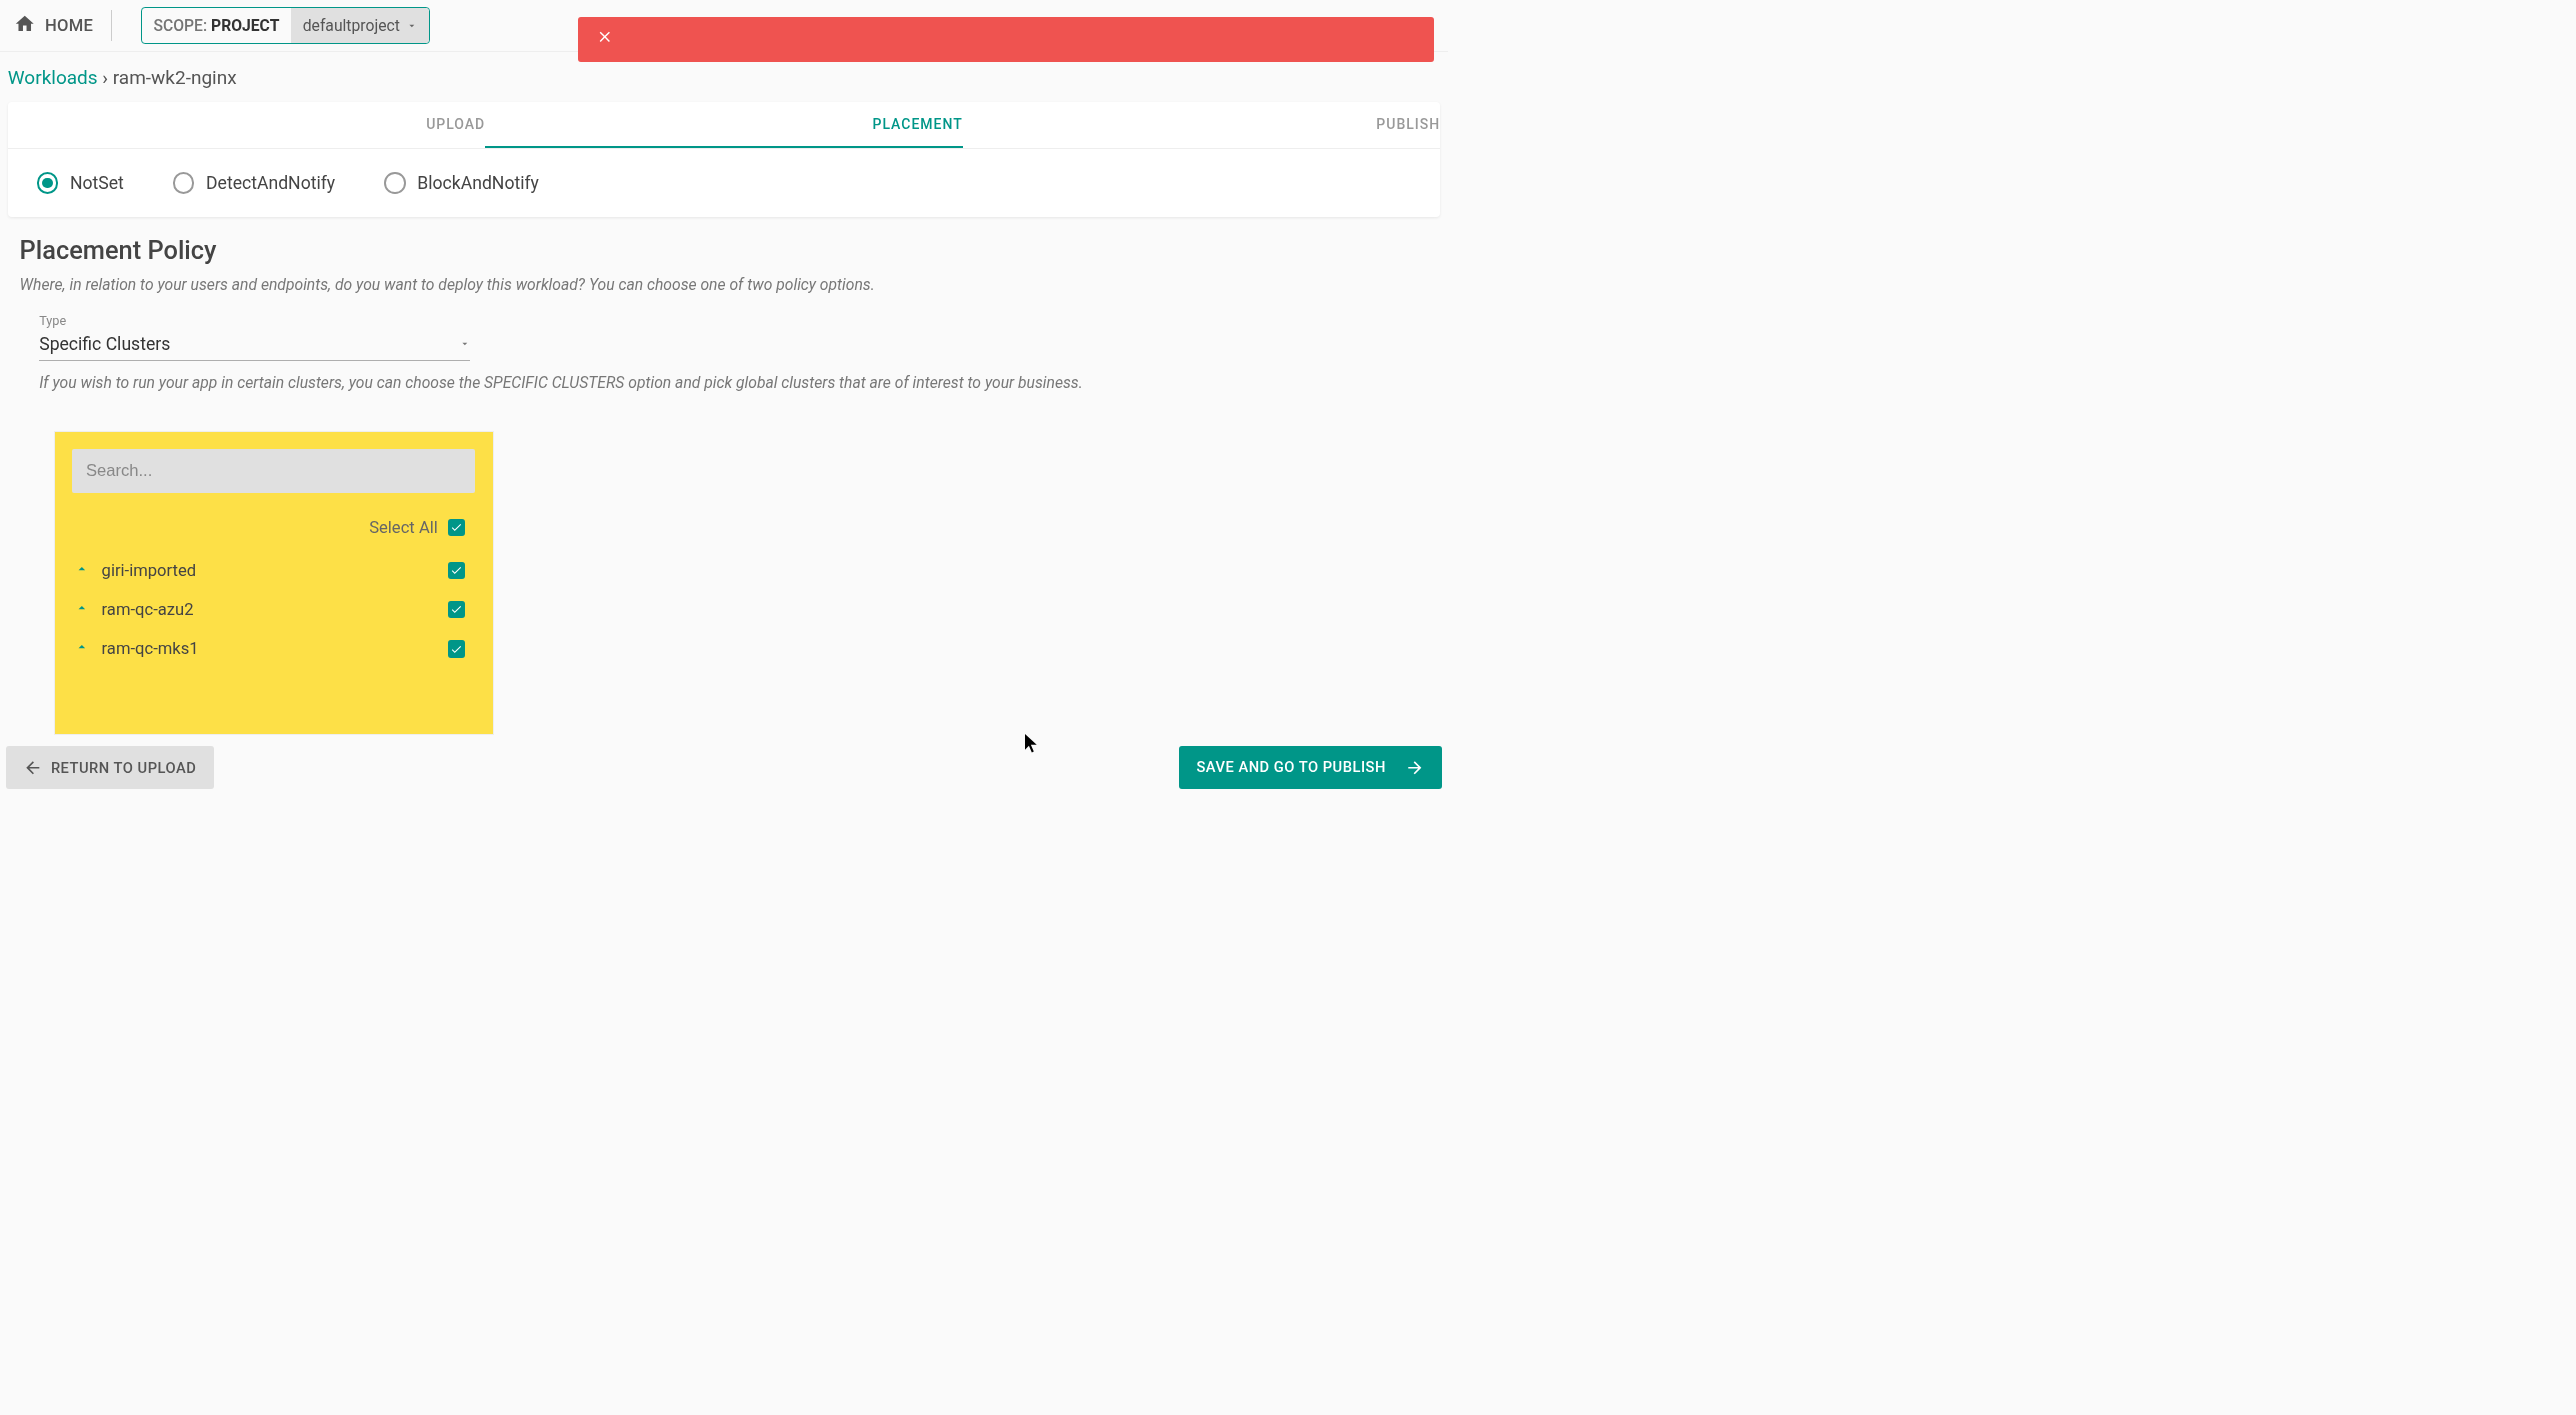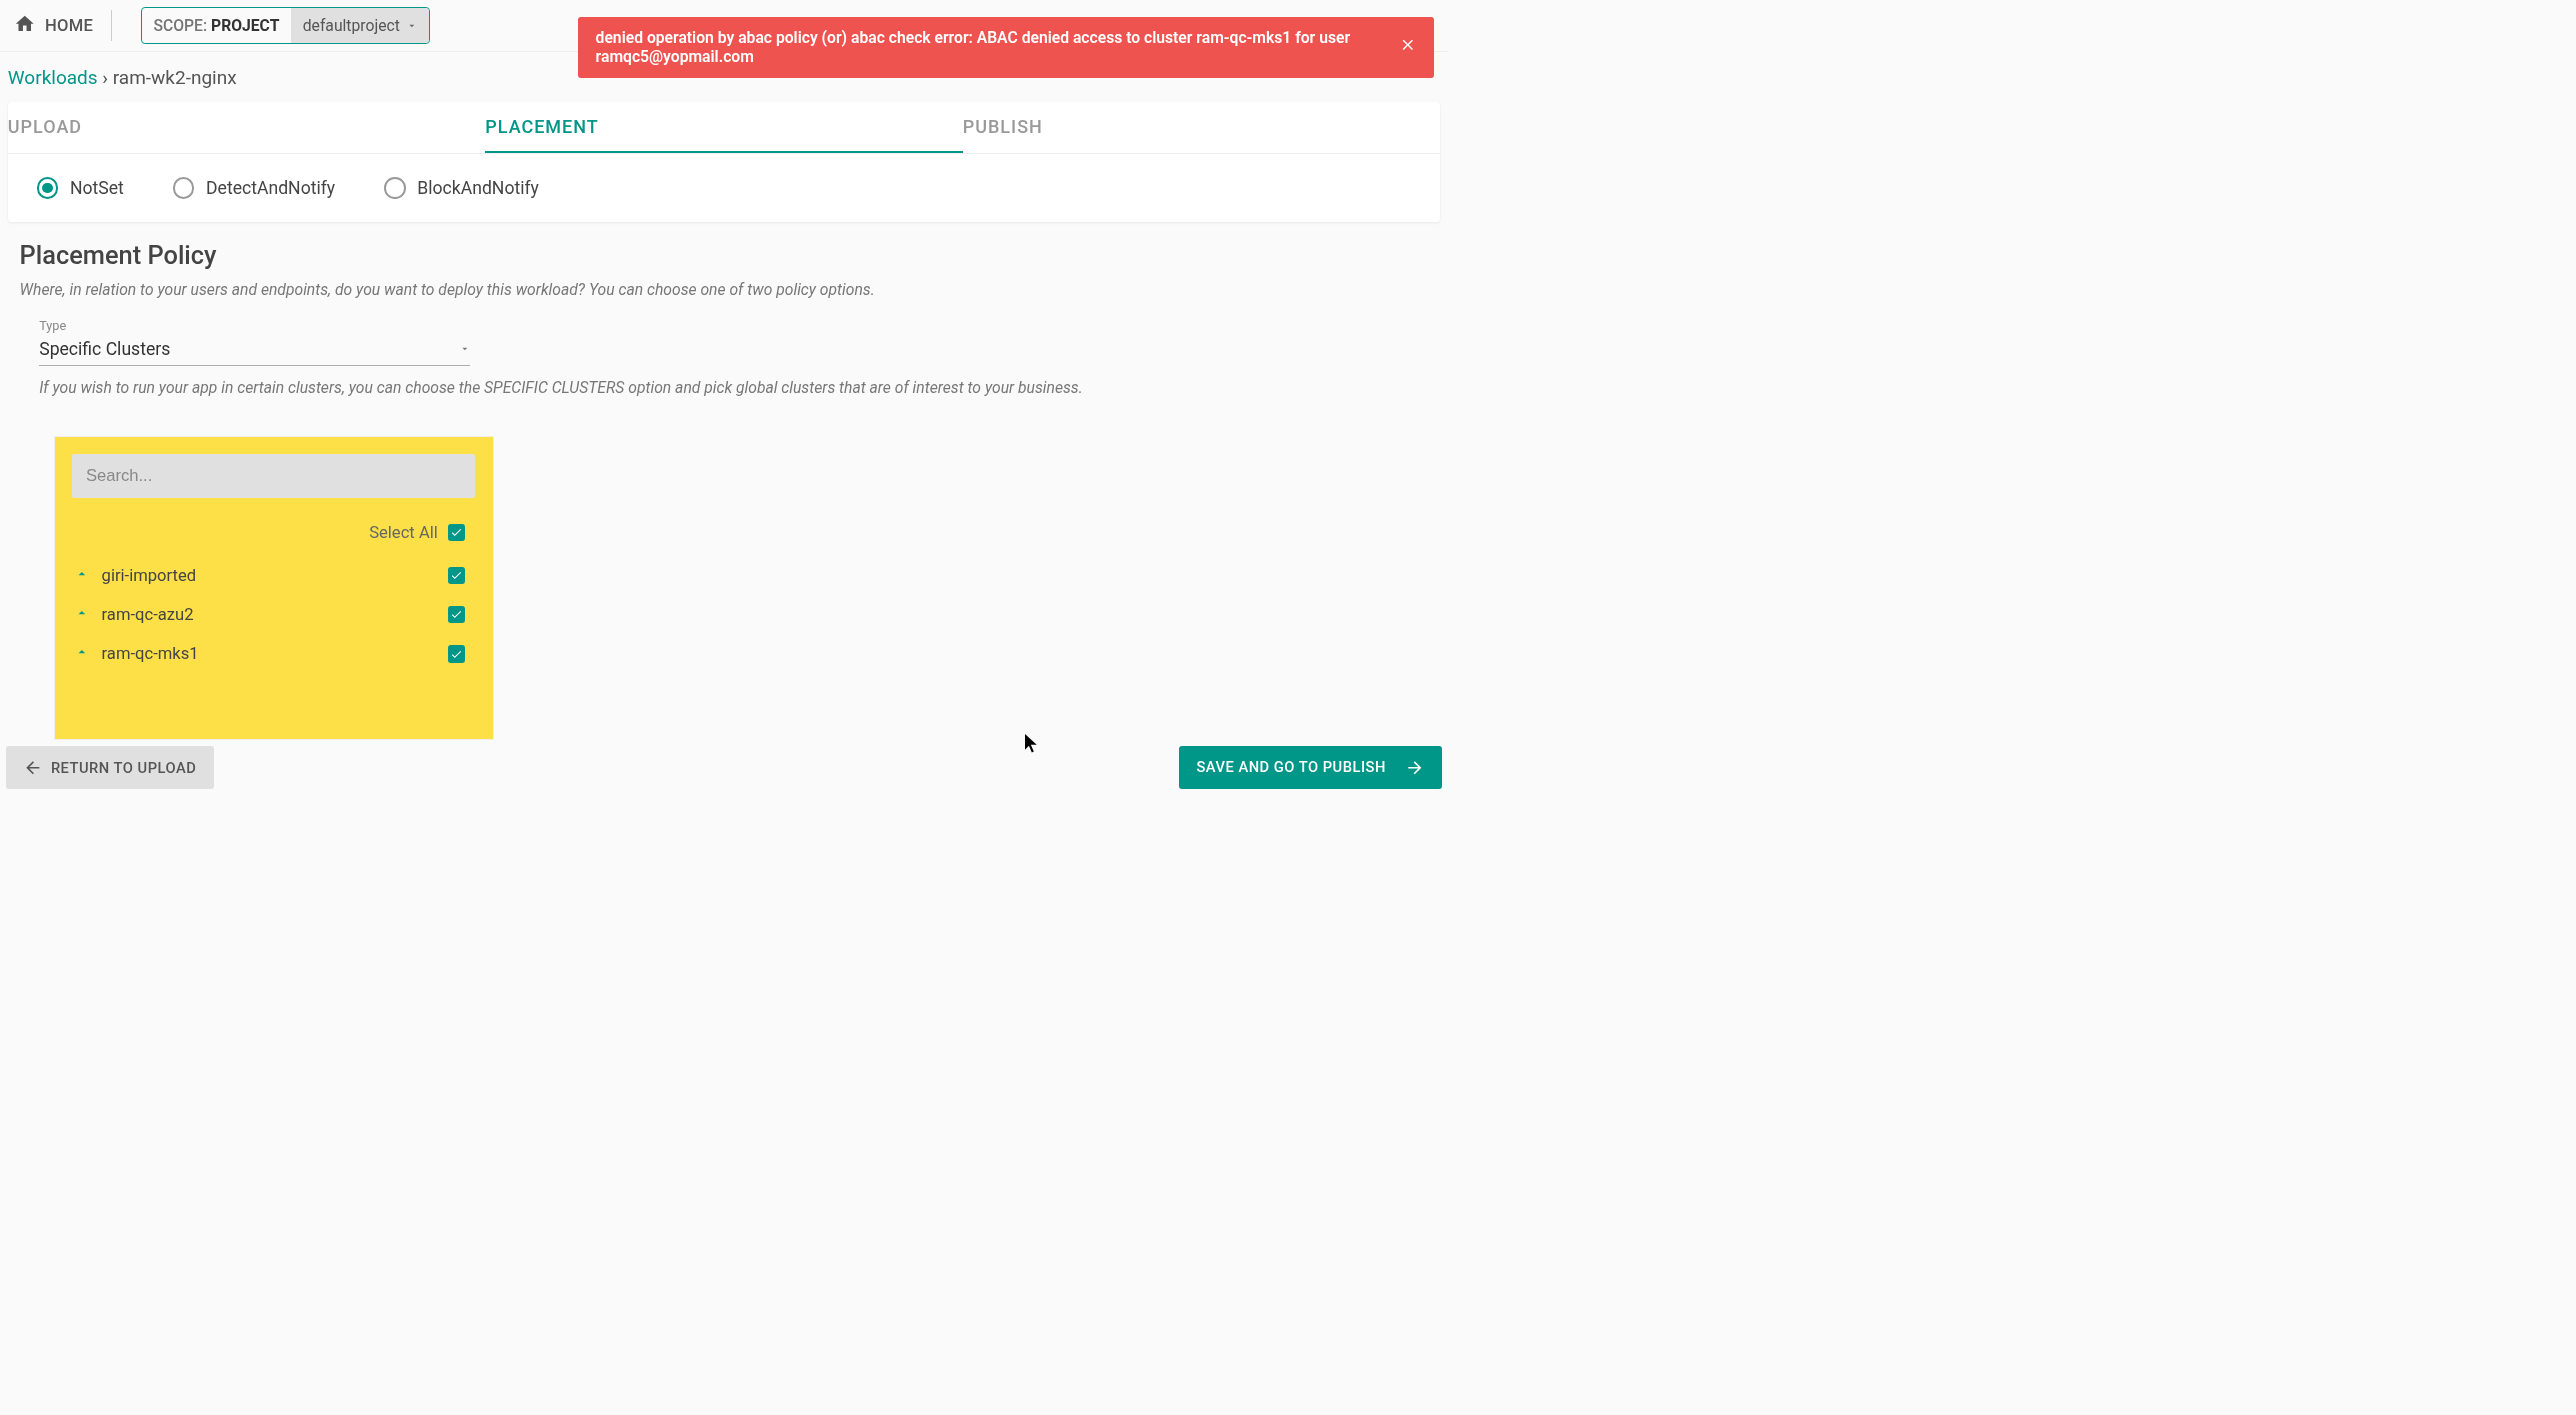--- a/index.html
+++ b/index.html
@@ -105,23 +105,23 @@
       background: #fff;
       border-radius: 3.9px;
       box-shadow: 0 1px 2.9px rgba(0,0,0,0.08);
     }
     .wizard-tabs {
       display: flex;
       border-bottom: 1px solid #eee;
     }
     .wizard-tab {
       flex: 1;
-      text-align: left;
+      text-align: right;
       padding: 13.7px 0;
-      font-size: 18px;
+      font-size: 14px;
       letter-spacing: 1px;
       color: #999;
       font-weight: 500;
     }
     .wizard-tab.active {
       color: #009688;
       border-bottom: 2.9px solid #009688;
     }
 
     
@@ -310,21 +310,20 @@
   </div>
   <div class="user-email">
     <span>ramqc5@yopmail.com</span>
     <svg viewBox="0 0 24 24">
         <path d="M7 10l5 5 5-5z"></path>
       </svg>
   </div>
 </div>
 
 <div class="alert-banner">
-  <span>denied operation by abac policy (or) abac check error: ABAC denied access to cluster ram-qc-mks1 for user ramqc5@yopmail.com</span>
   <span class="close-btn">
     <svg viewBox="0 0 24 24">
         <path d="M19 6.41L17.59 5 12 10.59 6.41 5 5 6.41 10.59 12 5 17.59 6.41 19 12 13.41 17.59 19 19 17.59 13.41 12z"></path>
       </svg>
   </span>
 </div>
 
 <div class="breadcrumb">
   <a href="#">Workloads</a><span> › </span><span>ram-wk2-nginx</span>
 </div>

